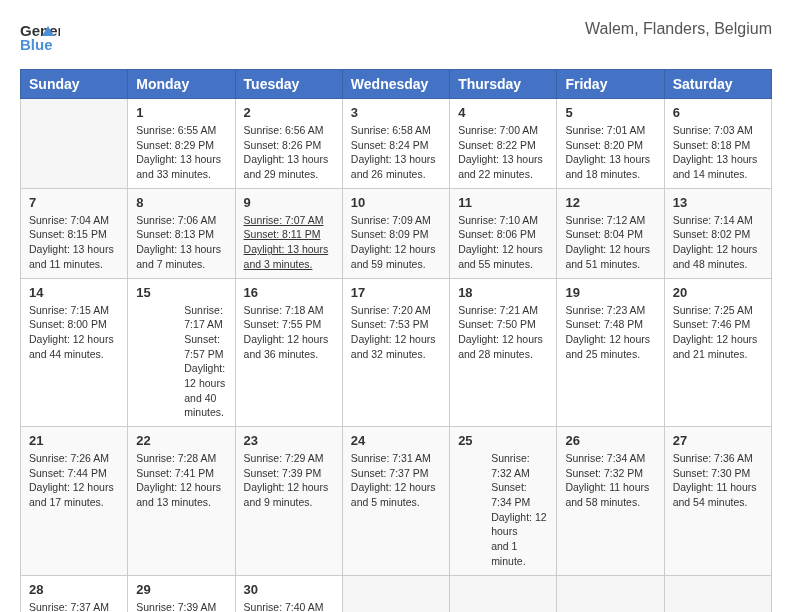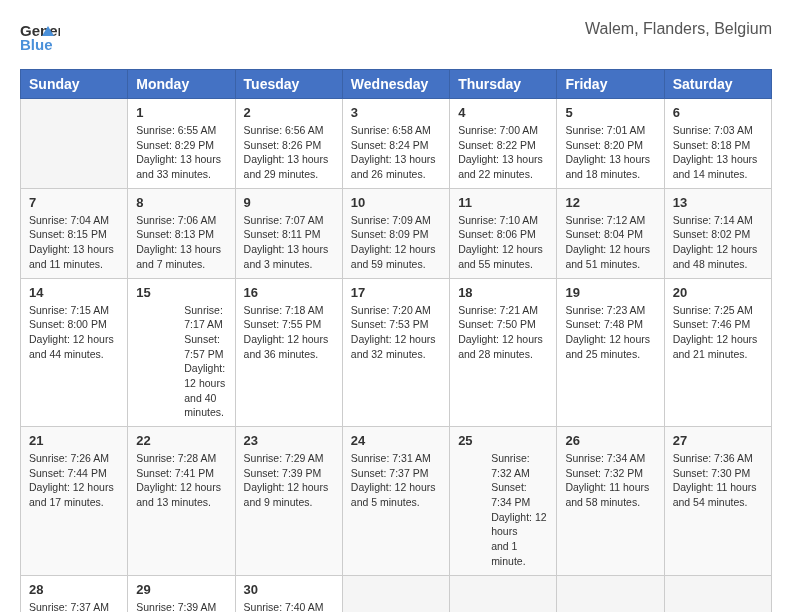--- a/index.html
+++ b/index.html
@@ -161,21 +161,21 @@
         </td>
         <td>
           <span class="day-number">8</span>
           <div class="day-info" style="white-space: pre-line;">Sunrise: 7:06 AM
 Sunset: 8:13 PM
 Daylight: 13 hours
 and 7 minutes.</div>
         </td>
         <td>
           <span class="day-number">9</span>
-          <div class="day-info" style="white-space: pre-line;">Sunrise: 7:07 AM
+          <div class="day-info" style="white-space: pre-line; text-decoration: underline;">Sunrise: 7:07 AM
 Sunset: 8:11 PM
 Daylight: 13 hours
 and 3 minutes.</div>
         </td>
         <td>
           <span class="day-number">10</span>
           <div class="day-info" style="white-space: pre-line;">Sunrise: 7:09 AM
 Sunset: 8:09 PM
 Daylight: 12 hours
 and 59 minutes.</div>

